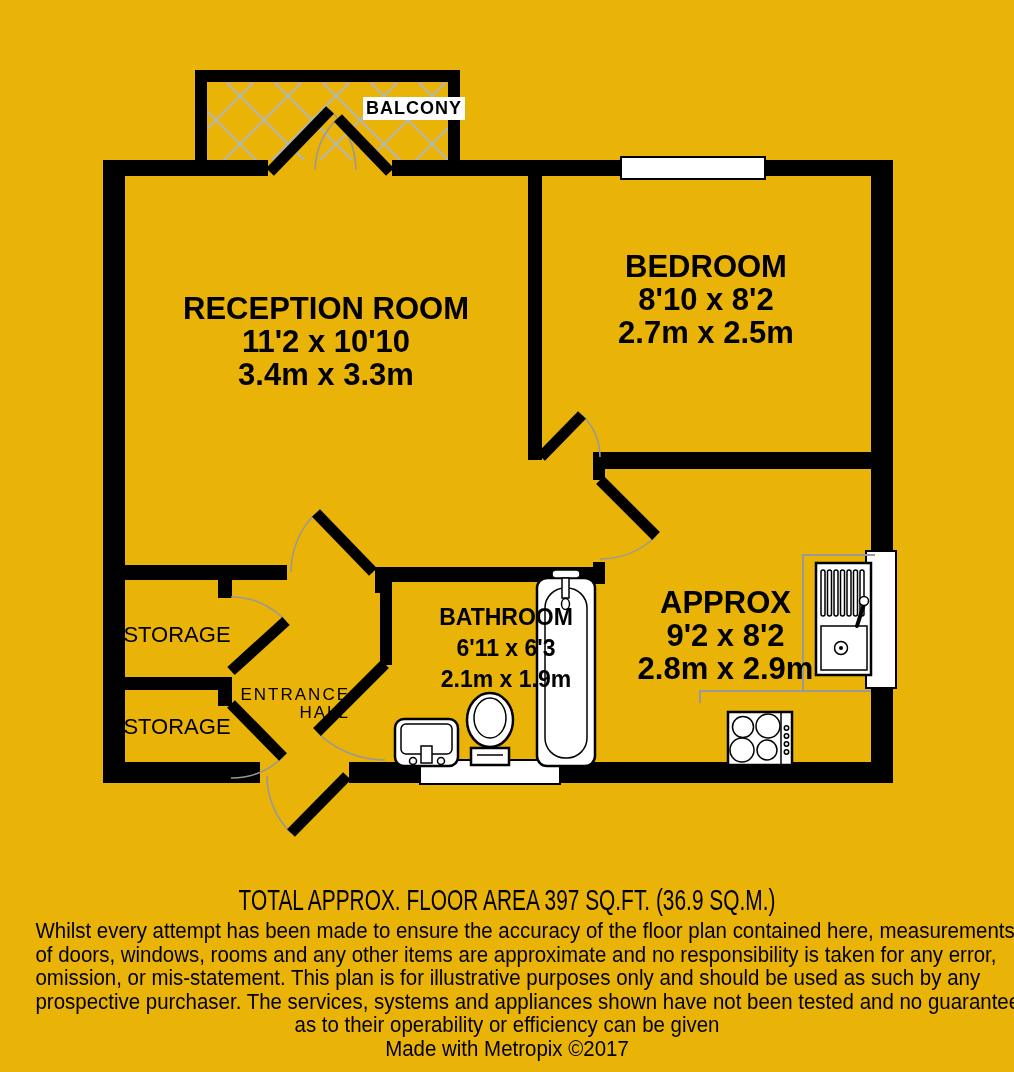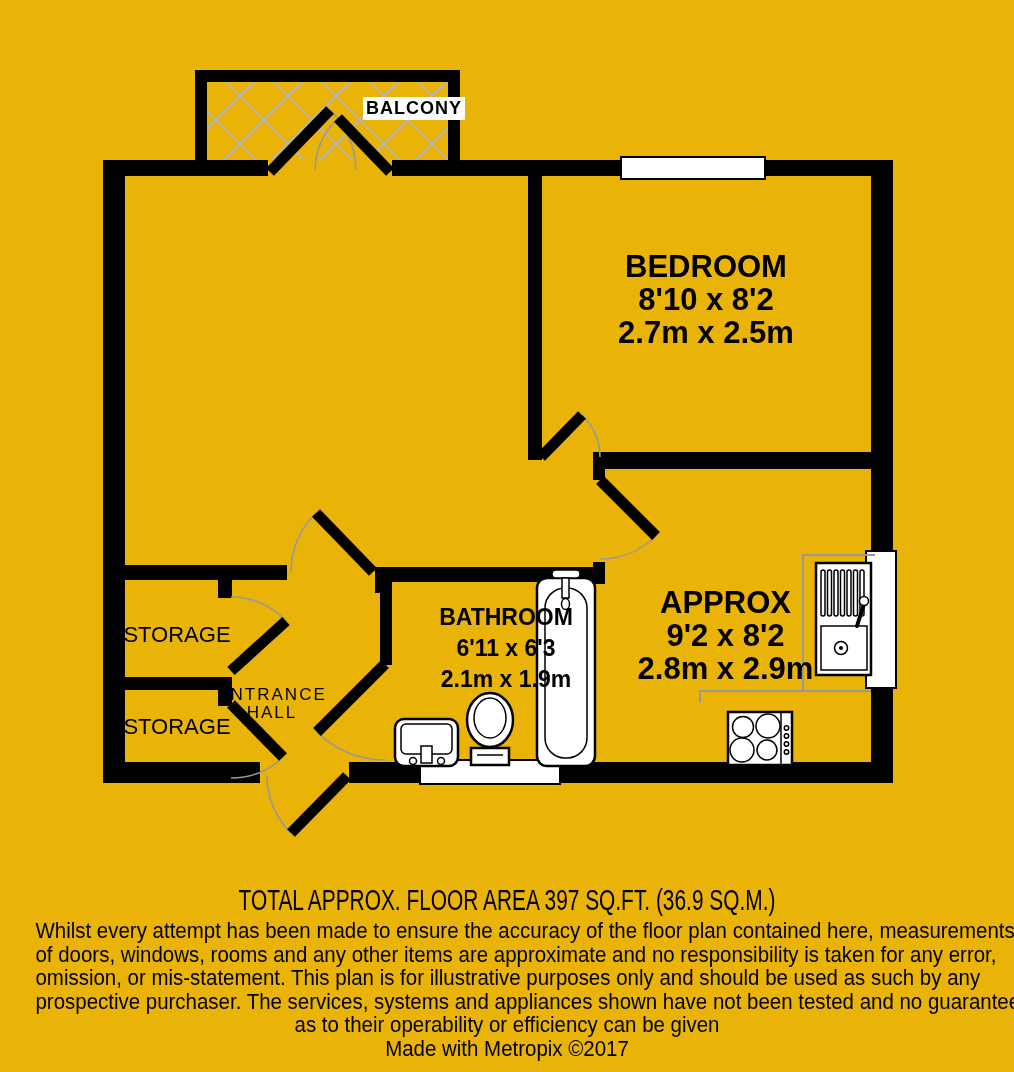--- a/index.html
+++ b/index.html
@@ -149,20 +149,25 @@
       <line class="leaf" x1="231" y1="704" x2="283" y2="757"></line>
       <line class="leaf" x1="347" y1="776" x2="291" y2="833"></line>
       <line class="leaf" x1="385" y1="664" x2="317" y2="732"></line>
       <line class="leaf" x1="541" y1="457" x2="582" y2="415"></line>
       <line class="leaf" x1="600" y1="480" x2="656" y2="536"></line>
     </g>
   </svg>
 
   <div class="lbl balcony" style="left:363px;top:97px;">BALCONY</div>
 
+  <div class="lbl room-big" style="left:106px;top:292px;width:440px;">
+    <div>RECEPTION ROOM</div>
+    <div>11'2 x 10'10</div>
+    <div>3.4m x 3.3m</div>
+  </div>
 
   <div class="lbl room-big" style="left:556px;top:250px;width:300px;">
     <div>BEDROOM</div>
     <div>8'10 x 8'2</div>
     <div>2.7m x 2.5m</div>
   </div>
 
   <div class="lbl room-mid" style="left:380px;top:602px;width:164px;">
     <div>BATHROOM</div>
     <div>6'11 x 6'3</div>
@@ -172,21 +177,21 @@
   <div class="lbl room-big" style="left:613px;top:586px;width:225px;">
     <div>APPROX</div>
     <div>9'2 x 8'2</div>
     <div>2.8m x 2.9m</div>
   </div>
 
   <div class="lbl room-sm" style="left:105px;top:622px;width:144px;">STORAGE</div>
 
   <div class="lbl room-sm" style="left:105px;top:714px;width:144px;">STORAGE</div>
 
-  <div class="lbl hall" style="left:212px;top:686px;width:120px;">
+  <div class="lbl hall" style="left:230px;top:686px;width:120px;text-align:right;">
     <div>ENTRANCE</div>
     <div>HALL</div>
   </div>
 
   <div class="lbl footer-title">TOTAL APPROX. FLOOR AREA 397 SQ.FT. (36.9 SQ.M.)</div>
 
   <div class="lbl disclaimer">
     <div>Whilst every attempt has been made to ensure the accuracy of the floor plan contained here, measurements</div>
     <div>of doors, windows, rooms and any other items are approximate and no responsibility is taken for any error,</div>
     <div>omission, or mis-statement. This plan is for illustrative purposes only and should be used as such by any</div>

